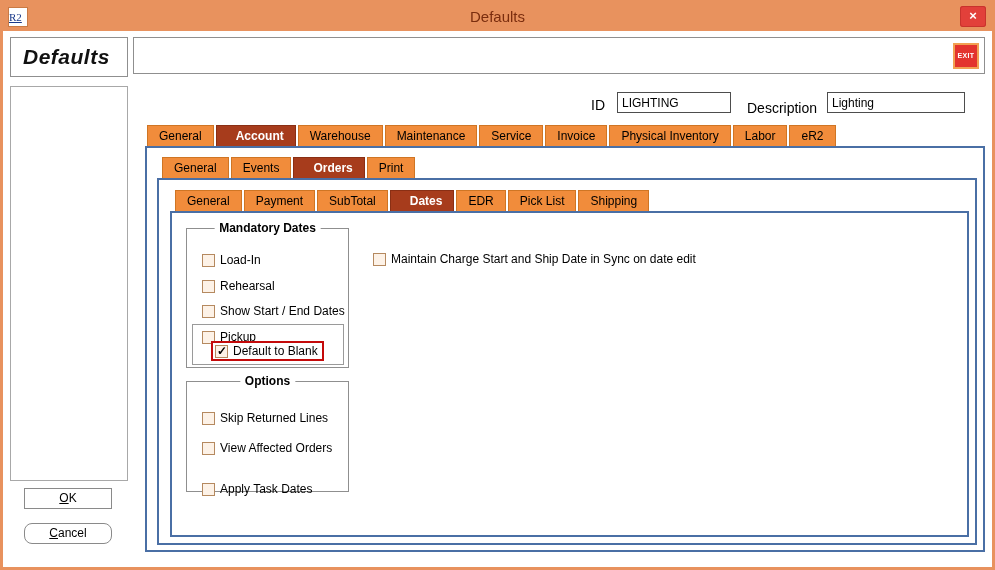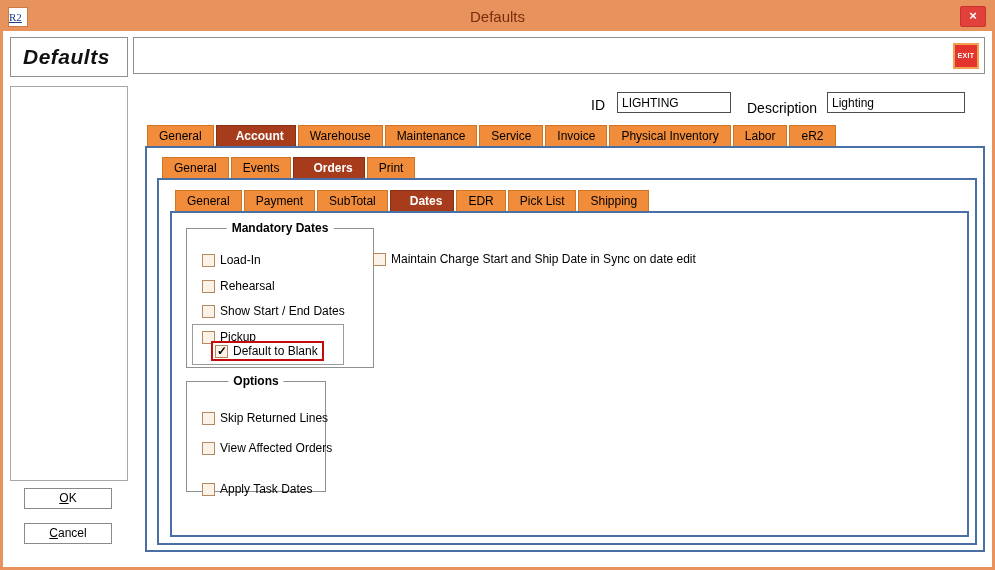--- a/index.html
+++ b/index.html
@@ -47,21 +47,21 @@
     border:1px solid #a8a8a8; background:#fff;
   }
   .btn {
     position:absolute; left:21px; width:88px; height:21px;
     background:#ffffff; border:1px solid #8a8a8a; font-size:12px;
     text-align:center; color:#000; cursor:pointer;
   }
   .btn span { display:block; line-height:19px; }
   .btn span::first-letter { text-decoration:underline; }
   .btn-ok { top:485px; }
-  .btn-cancel { top:520px; }
+  .btn-cancel { top:520px;border-radius:8px; }
 
   
   .header-bar {
     position:absolute; left:130px; top:34px; width:852px; height:37px;
     border:1px solid #8f8f8f; background:#fff;
   }
   .exit-btn {
     position:absolute; right:5px; top:5px; width:26px; height:26px;
     background:#e3342e; border:2px solid #f2a152; color:#fff;
     font-size:7px; font-weight:bold; text-align:center; line-height:21px;
@@ -93,22 +93,22 @@
 
   .nest-panel { position:absolute; border:2px solid #4a6fa5; background:transparent; z-index:1; }
   .panel1 { left:142px; top:143px; width:840px; height:406px; }
   .panel2 { left:154px; top:175px; width:820px; height:367px; }
   .panel3 { left:167px; top:208px; width:799px; height:326px; }
 
   
   .groupbox {
     position:absolute; border:1px solid #8f8f8f; background:#fff; z-index:2;
   }
-  .gb-mandatory { left:183px; top:225px; width:188px; height:140px; }
-  .gb-options   { left:183px; top:378px; width:140px; height:111px; }
+  .gb-mandatory { left:183px; top:225px; width:163px; height:140px; }
+  .gb-options   { left:183px; top:378px; width:163px; height:111px; }
   .gb-legend {
     position:absolute; top:-8px; left:50%; transform:translateX(-50%);
     background:#fff; padding:0 5px; font-size:12px; font-weight:bold;
     white-space:nowrap;
   }
 
   .cb-row {
     position:absolute; display:flex; align-items:center; gap:5px;
     white-space:nowrap; z-index:2;
   }

